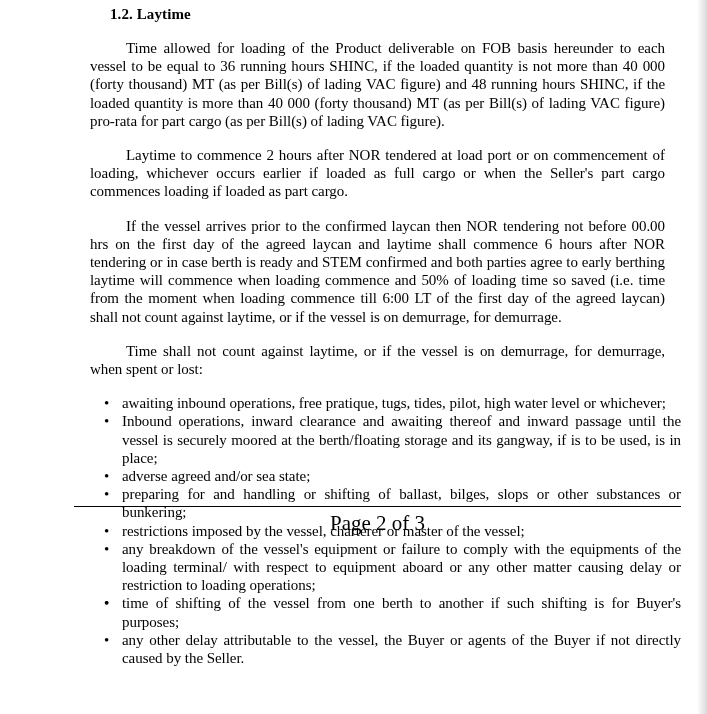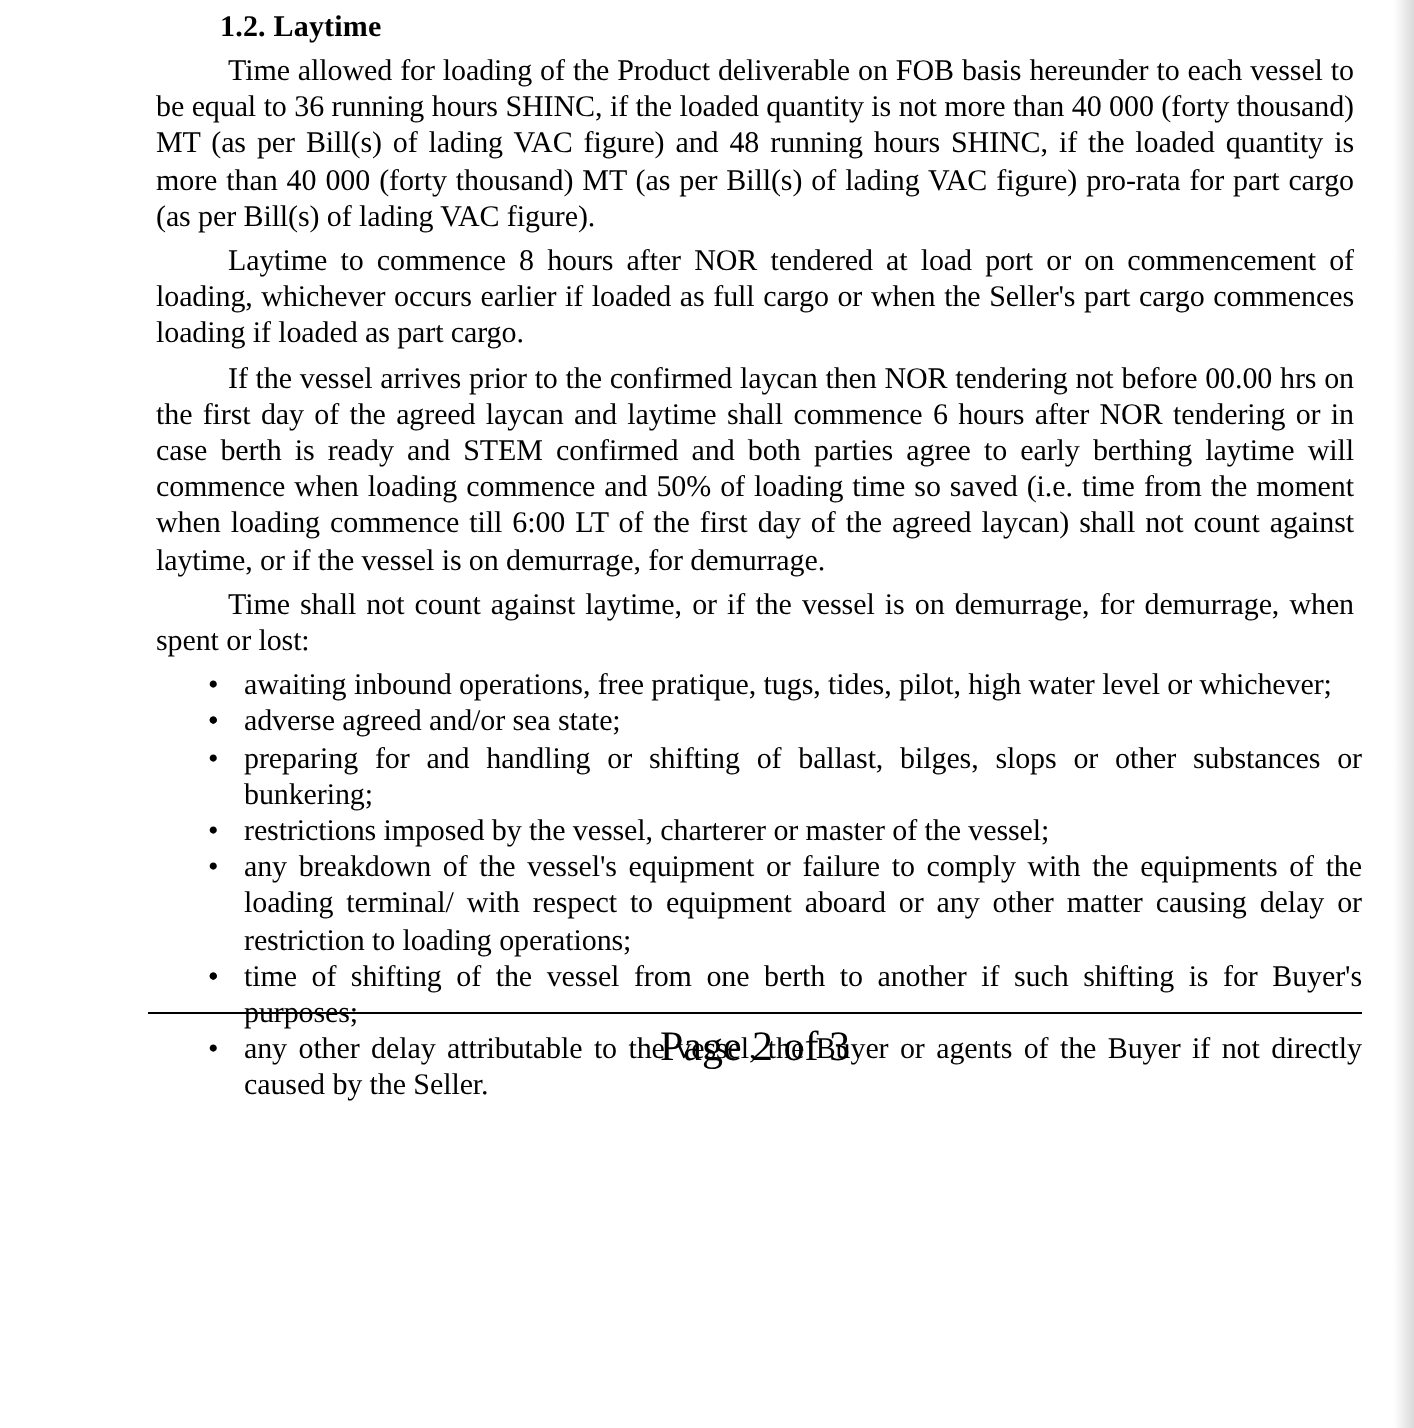--- a/index.html
+++ b/index.html
@@ -21,21 +21,21 @@
     box-sizing: border-box;
     padding: 6px 26px 0 74px;
   }
   .section-heading {
     font-weight: bold;
     font-size: 15px;
     margin: 0 0 1px 36px;
     letter-spacing: 0.1px;
   }
   p.para {
-    margin: 4px;
+    margin: 16px;
     font-size: 15px;
     line-height: 18.2px;
     text-align: justify;
     text-indent: 36px;
     letter-spacing: -0.05px;
   }
   p.para + p.para {
     margin-top: 0px;
   }
   ul.bullets {
@@ -84,27 +84,27 @@
   }
 </style>
 </head>
 <body>
 
 <div class="page">
 
   <h2 class="section-heading">1.2. Laytime</h2>
 
   <p class="para">Time allowed for loading of the Product deliverable on FOB basis hereunder to each vessel to be equal to 36 running hours SHINC, if the loaded quantity is not more than 40 000 (forty thousand) MT (as per Bill(s) of lading VAC figure) and 48 running hours SHINC, if the loaded quantity is more than 40 000 (forty thousand) MT (as per Bill(s) of lading VAC figure) pro-rata for part cargo (as per Bill(s) of lading VAC figure).</p>
-  <p class="para">Laytime to commence 8 hours after NOR tendered at load port or on commencement of loading, whichever occurs earlier if loaded as full cargo or when the Seller's part cargo commences loading if loaded as part cargo.</p>
+  <p class="para">Laytime to commence 2 hours after NOR tendered at load port or on commencement of loading, whichever occurs earlier if loaded as full cargo or when the Seller's part cargo commences loading if loaded as part cargo.</p>
   <p class="para">If the vessel arrives prior to the confirmed laycan then NOR tendering not before 00.00 hrs on the first day of the agreed laycan and laytime shall commence 6 hours after NOR tendering or in case berth is ready and STEM confirmed and both parties agree to early berthing laytime will commence when loading commence and 50% of loading time so saved (i.e. time from the moment when loading commence till 6:00 LT of the first day of the agreed laycan) shall not count against laytime, or if the vessel is on demurrage, for demurrage.</p>
   <p class="para">Time shall not count against laytime, or if the vessel is on demurrage, for demurrage, when spent or lost:</p>
 
   <ul class="bullets">
     <li><span class="dot">•</span><span>awaiting inbound operations, free pratique, tugs, tides, pilot, high water level or whichever;</span></li>
-    <li><span class="dot">•</span></li>
+    <li><span class="dot">•</span><span>Inbound operations, inward clearance and awaiting thereof and inward passage until the vessel is securely moored at the berth/floating storage and its gangway, if is to be used, is in place;</span></li>
     <li><span class="dot">•</span><span>adverse agreed and/or sea state;</span></li>
     <li><span class="dot">•</span><span>preparing for and handling or shifting of ballast, bilges, slops or other substances or bunkering;</span></li>
     <li><span class="dot">•</span><span>restrictions imposed by the vessel, charterer or master of the vessel;</span></li>
     <li><span class="dot">•</span><span>any breakdown of the vessel's equipment or failure to comply with the equipments of the loading terminal/ with respect to equipment aboard or any other matter causing delay or restriction to loading operations;</span></li>
     <li><span class="dot">•</span></li>
     <li><span class="dot">•</span><span>time of shifting of the vessel from one berth to another if such shifting is for Buyer's purposes;</span></li>
     <li><span class="dot">•</span><span>any other delay attributable to the vessel, the Buyer or agents of the Buyer if not directly caused by the Seller.</span></li>
   </ul>
 
   <div class="footer">

